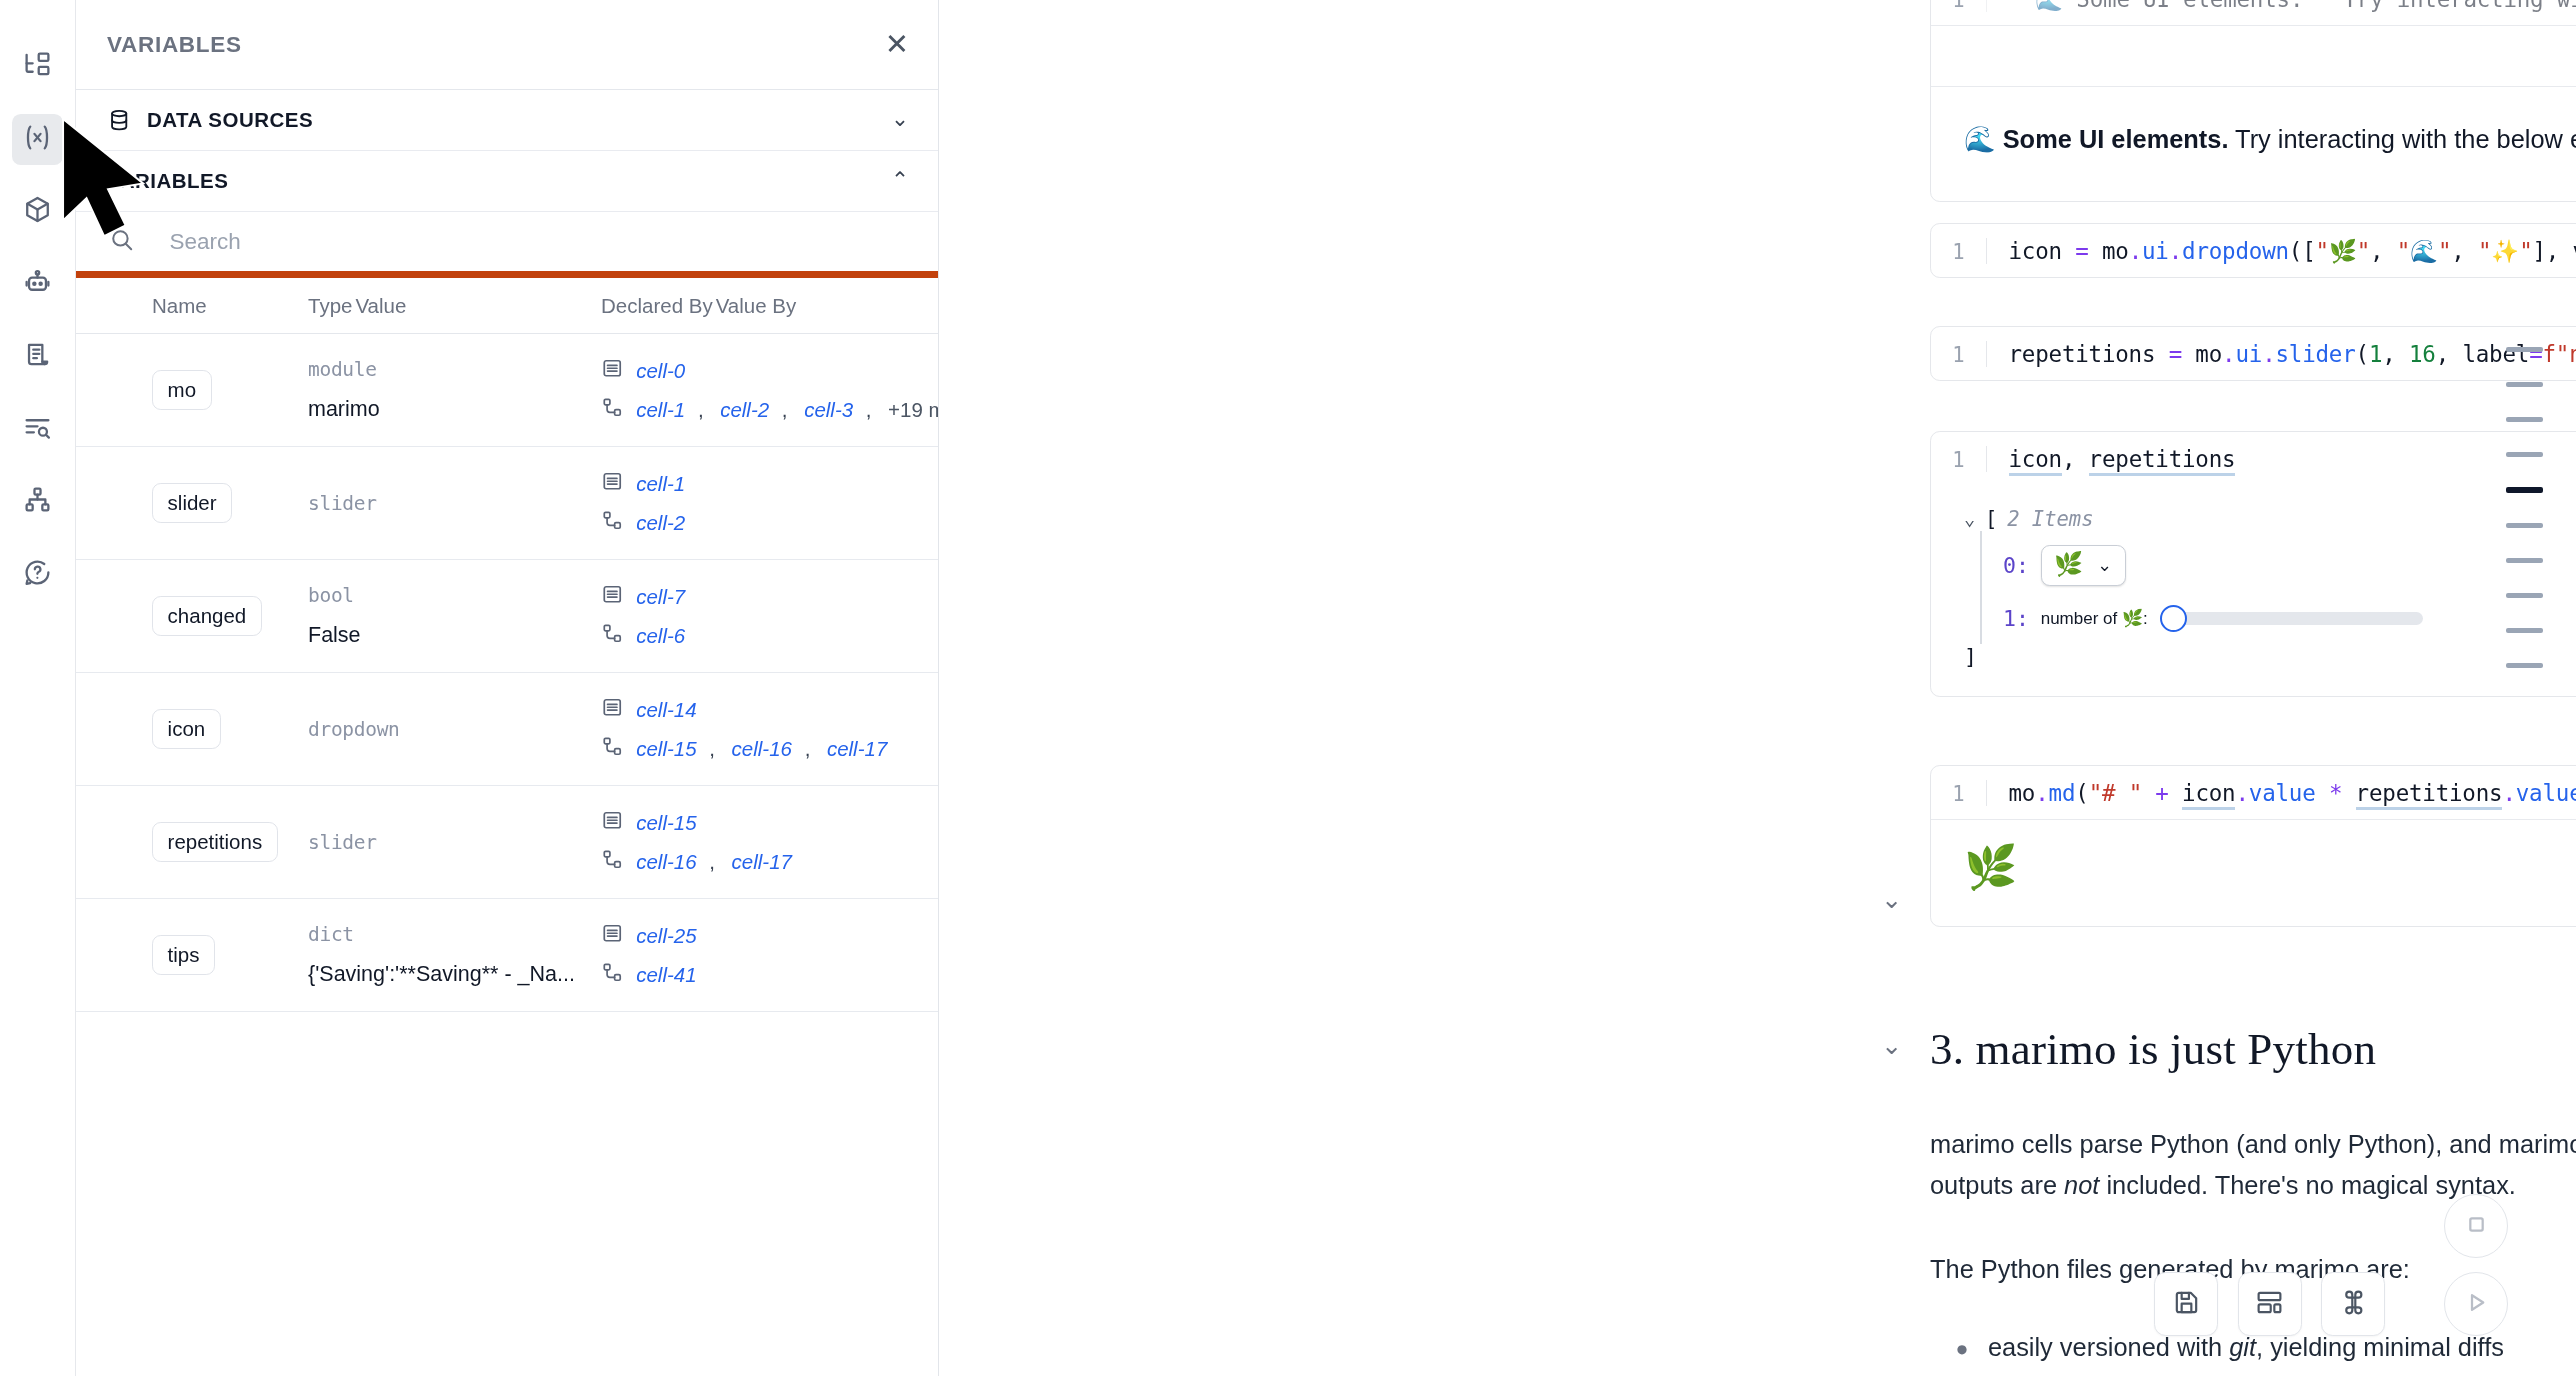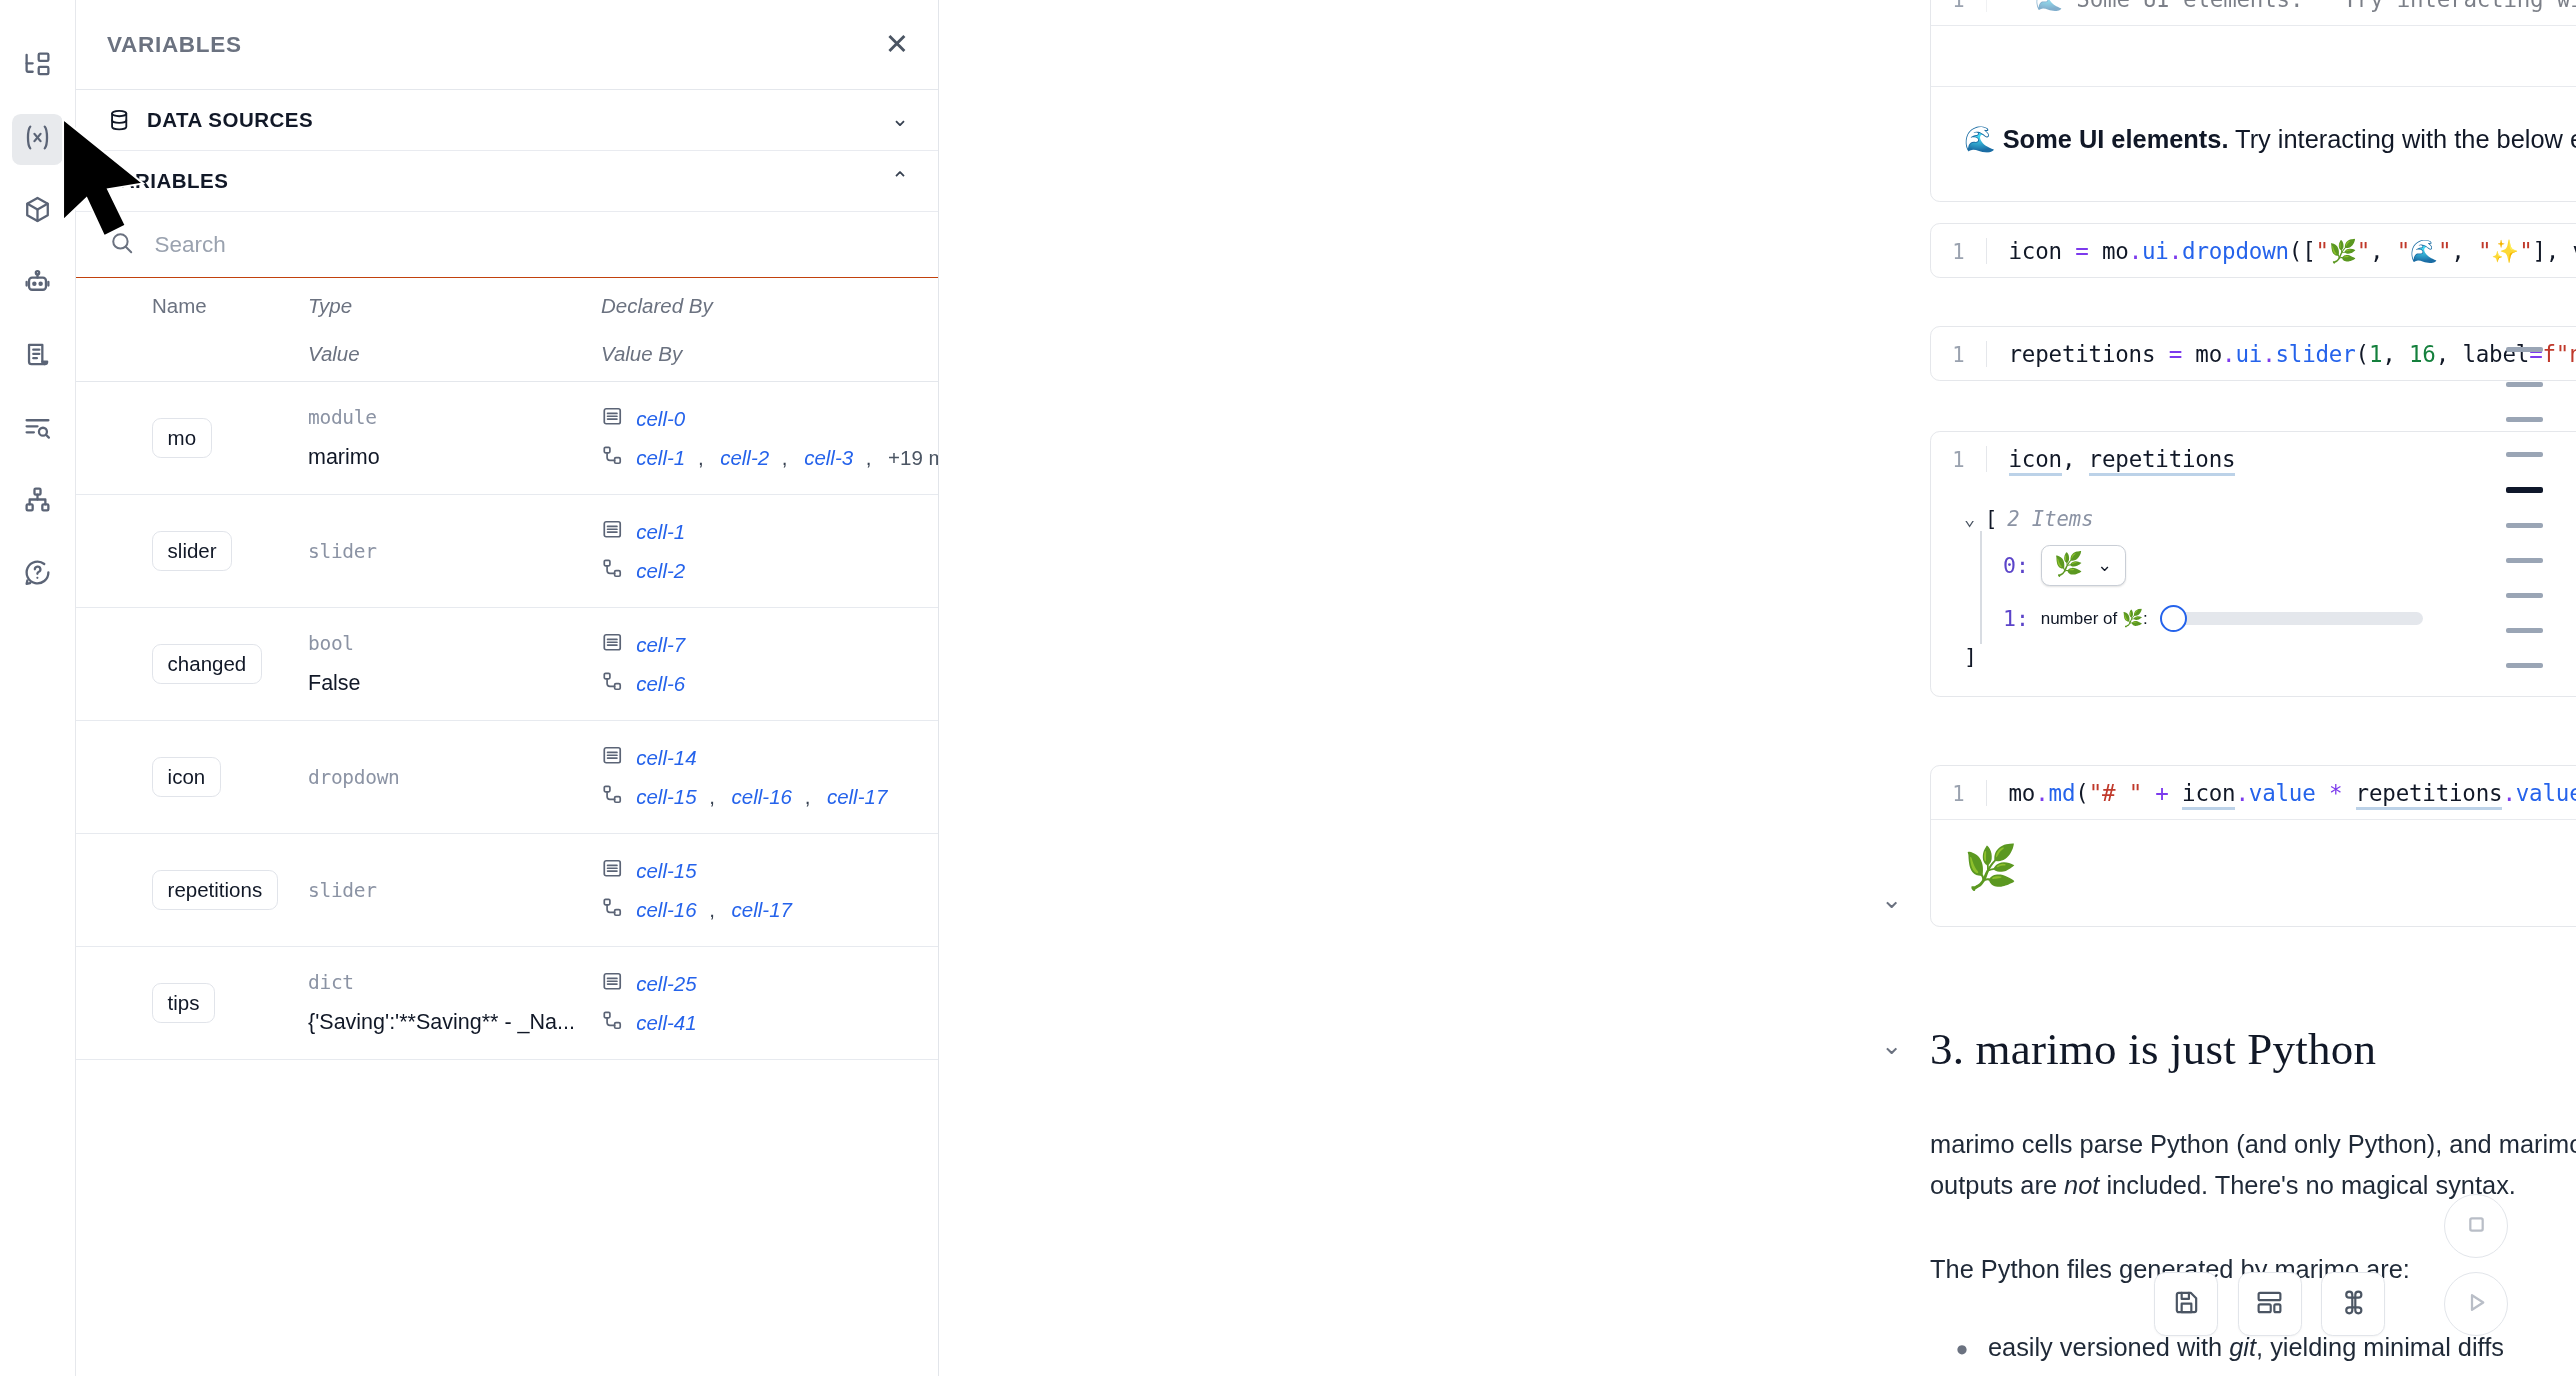--- a/index.html
+++ b/index.html
@@ -58,40 +58,40 @@
   }
   .section-row .sec-label {
     font-size: 20.5px; font-weight: 700; letter-spacing: 0.5px; color: #111827;
     flex: 1;
   }
   .section-row .sec-ico { color: #111827; display: flex; }
   .section-row .sec-ico svg { width: 24.4px; height: 24.4px; }
   .chev { color: #374151; font-size: 21.5px; line-height: 1; }
 
   .search-row {
-    height: 66px; display: flex; align-items: center; gap: 20px;
+    height: 66px; display: flex; align-items: center; gap: 35px;
     padding: 0 29px 0 33px;
-    border-bottom: 1px solid #c2410c;
+    border-bottom: 7px solid #c2410c;
   }
   .search-row svg { width: 25.4px; height: 25.4px; color: #6b7280; flex: 0 0 25.4px; }
   .search-input {
     border: none; outline: none; font-size: 22.5px; color: #374151;
     font-family: "Liberation Sans", sans-serif;
     background: transparent; width: 100%;
   }
   .search-input::placeholder { color: #9aa2af; }
 
   .vtable { flex: 1; overflow: hidden; }
   .vhead {
     display: grid; grid-template-columns: 156px 293px 1fr;
     padding: 15.6px 17.6px 15.6px 76px;
     border-bottom: 1px solid #e4e7ec;
     font-size: 20.5px; color: #6b7280;
   }
-  .vhead .two-line { display: flex; flex-direction: column; gap: 24px; font-style: italic; }
+  .vhead .two-line { display: flex; gap: 3px; }
   .vrow {
     display: grid; grid-template-columns: 156px 293px 1fr;
     padding: 19.5px 17.6px 19.5px 76px;
     border-bottom: 1px solid #e7eaef;
     align-items: center;
     min-height: 113px;
   }
   .name-chip {
     display: inline-flex; align-items: center; justify-content: center;
     border: 1px solid #e1e4ea; border-radius: 8.8px;

